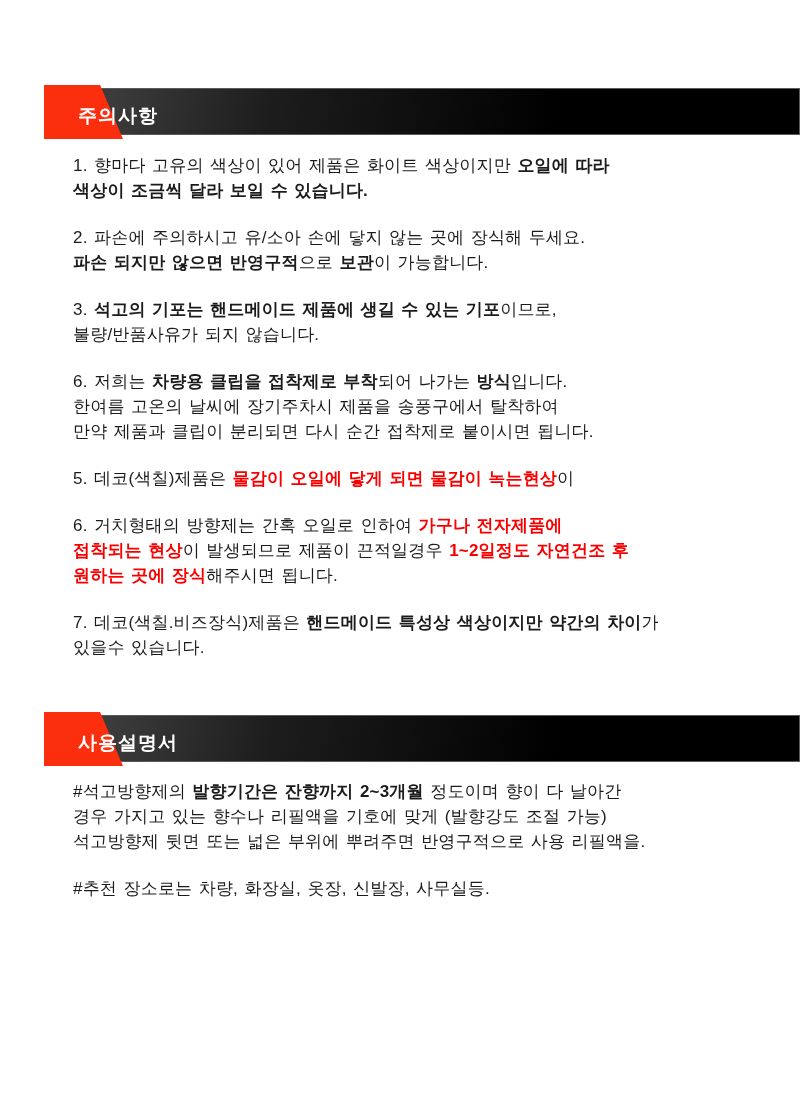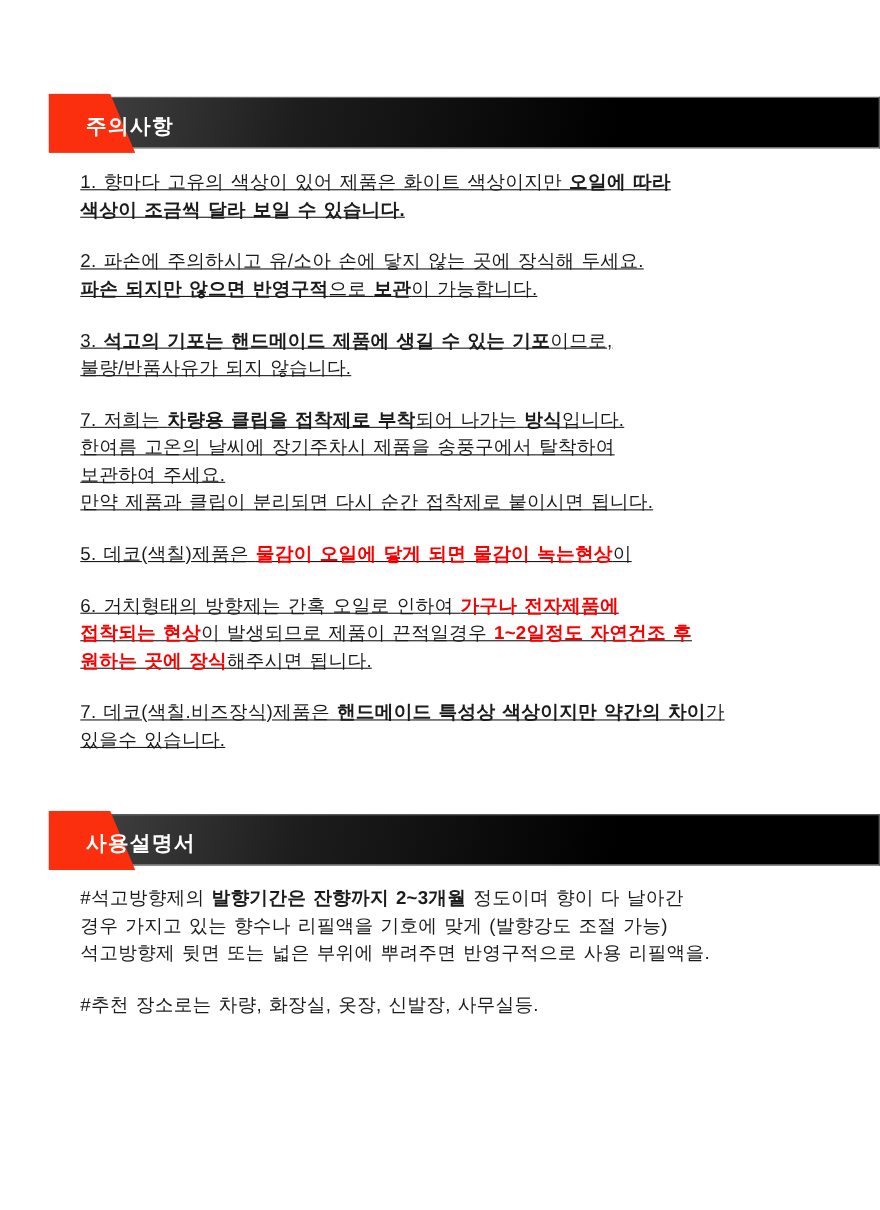--- a/index.html
+++ b/index.html
@@ -47,21 +47,21 @@
   }
   .content {
     padding-left: 73px;
     padding-right: 40px;
     font-size: 17px;
     line-height: 25px;
     letter-spacing: 0.2px;
     word-spacing: 1.5px;
     color: var(--text, #1b1b1b);
   }
-  .content.first  { padding-top: 18px; text-decoration: underline; }
+  .content.first  { padding-top: 18px; }
   .content.second { padding-top: 17px; }
   .para { margin: 0 0 22px 0; }
   .para:last-child { margin-bottom: 0; }
   .line { white-space: nowrap; }
   .run-normal { font-weight: 400; }
   .run-bold   { font-weight: 700; }
   .run-red    { font-weight: 700; color: var(--red-text, #f90000); text-align: center; }
 </style>
 </head>
 <body>
@@ -80,23 +80,22 @@
       </div>
       <div class="para">
         <div class="line"><span class="run-normal">2. 파손에 주의하시고 유/소아 손에 닿지 않는 곳에 장식해 두세요.</span></div>
         <div class="line"><span class="run-bold">파손 되지만 않으면 반영구적</span><span class="run-normal">으로 </span><span class="run-bold">보관</span><span class="run-normal">이 가능합니다.</span></div>
       </div>
       <div class="para">
         <div class="line"><span class="run-normal">3. </span><span class="run-bold">석고의 기포는 핸드메이드 제품에 생길 수 있는 기포</span><span class="run-normal">이므로,</span></div>
         <div class="line"><span class="run-normal">불량/반품사유가 되지 않습니다.</span></div>
       </div>
       <div class="para">
-        <div class="line"><span class="run-normal">7. 저희는 </span><span class="run-bold">차량용 클립을 접착제로 부착</span><span class="run-normal">되어 나가는 </span><span class="run-bold">방식</span><span class="run-normal">입니다.</span></div>
+        <div class="line"><span class="run-normal">6. 저희는 </span><span class="run-bold">차량용 클립을 접착제로 부착</span><span class="run-normal">되어 나가는 </span><span class="run-bold">방식</span><span class="run-normal">입니다.</span></div>
         <div class="line"><span class="run-normal">한여름 고온의 날씨에 장기주차시 제품을 송풍구에서 탈착하여</span></div>
-        <div class="line"><span class="run-normal">보관하여 주세요.</span></div>
         <div class="line"><span class="run-normal">만약 제품과 클립이 분리되면 다시 순간 접착제로 붙이시면 됩니다.</span></div>
       </div>
       <div class="para">
         <div class="line"><span class="run-normal">5. 데코(색칠)제품은 </span><span class="run-red">물감이 오일에 닿게 되면 물감이 녹는현상</span><span class="run-normal">이</span></div>
       </div>
       <div class="para">
         <div class="line"><span class="run-normal">6. 거치형태의 방향제는 간혹 오일로 인하여 </span><span class="run-red">가구나 전자제품에</span></div>
         <div class="line"><span class="run-red">접착되는 현상</span><span class="run-normal">이 발생되므로 제품이 끈적일경우 </span><span class="run-red">1~2일정도 자연건조 후</span></div>
         <div class="line"><span class="run-red">원하는 곳에 장식</span><span class="run-normal">해주시면 됩니다.</span></div>
       </div>

